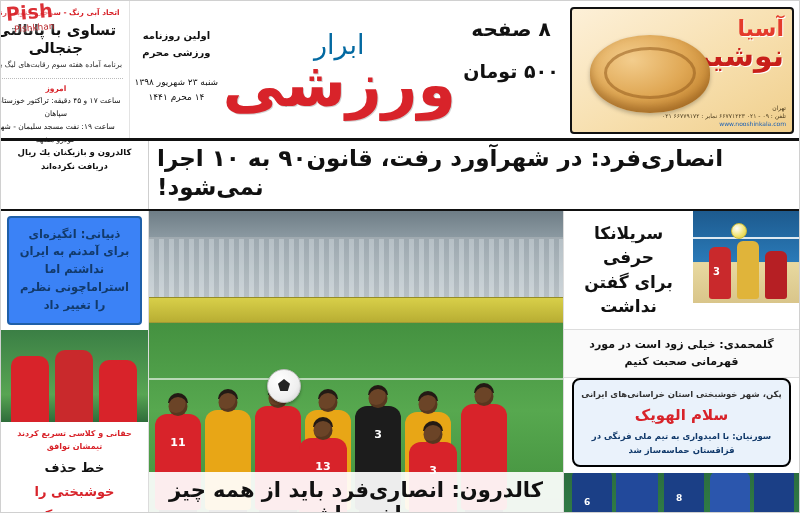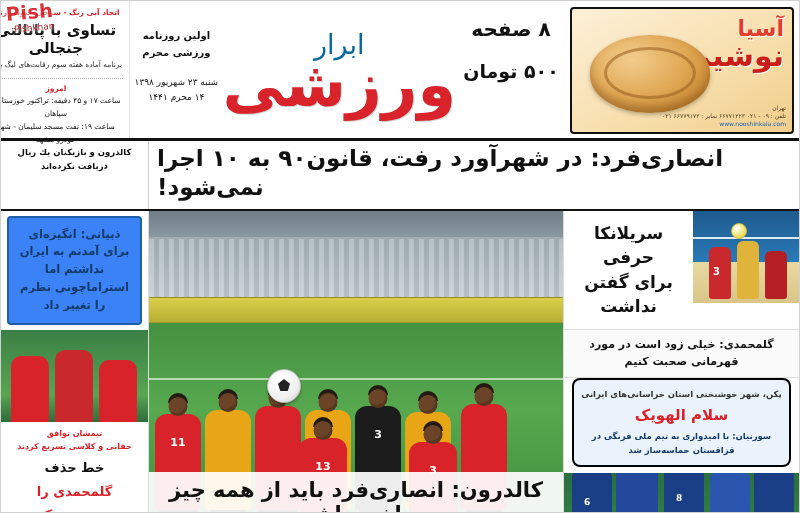--- a/index.html
+++ b/index.html
@@ -606,22 +606,22 @@
     </div>
 
     <div class="col-left">
       <div class="left-blue">ذبيانى: انگيزه‌اى براى آمدنم به ايران نداشتم اما استراماچونى نظرم را تغيير داد</div>
       <div class="left-photo">
         <div style="position:absolute;left:10px;bottom:0;width:38px;height:66px;background:#d8232a;border-radius:10px 10px 0 0"></div>
         <div style="position:absolute;left:54px;bottom:0;width:38px;height:72px;background:#c9292c;border-radius:10px 10px 0 0"></div>
         <div style="position:absolute;left:98px;bottom:0;width:38px;height:62px;background:#d8232a;border-radius:10px 10px 0 0"></div>
       </div>
       <div class="left-red-block">
+        <div class="k1">حقانى و كلاسى تسريع كردند</div>
         <div class="k1">تيمشان توافق</div>
-        <div class="k1">حقانى و كلاسى تسريع كردند</div>
         <div class="h">خط حذف</div>
-        <div class="h" style="color:#d8232a">گلمحمدى را</div>
+        <div class="h" style="color:#d8232a">خوشبختى را</div>
         <div class="h" style="color:#d8232a">تهديد نمى‌كند</div>
       </div>
     </div>
 
   </div>
 </div>
 
 </body></html>

